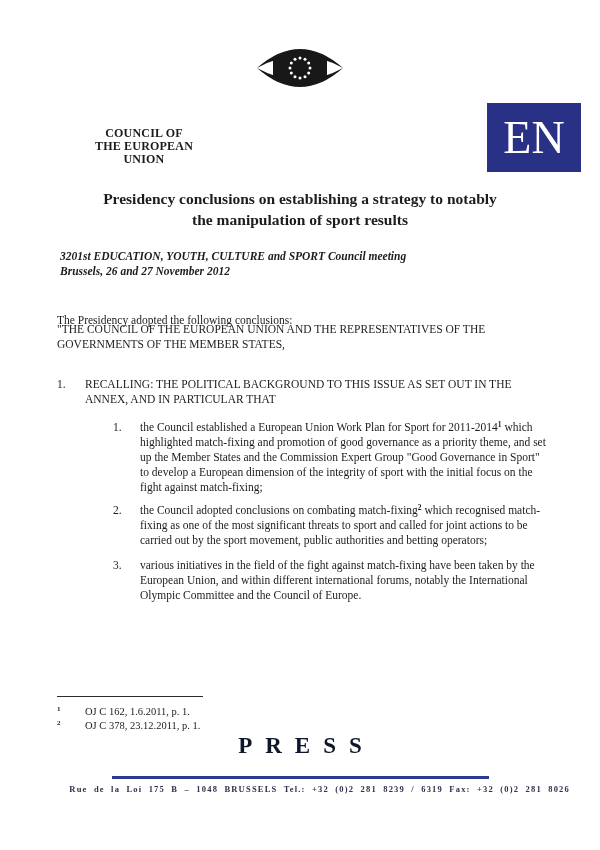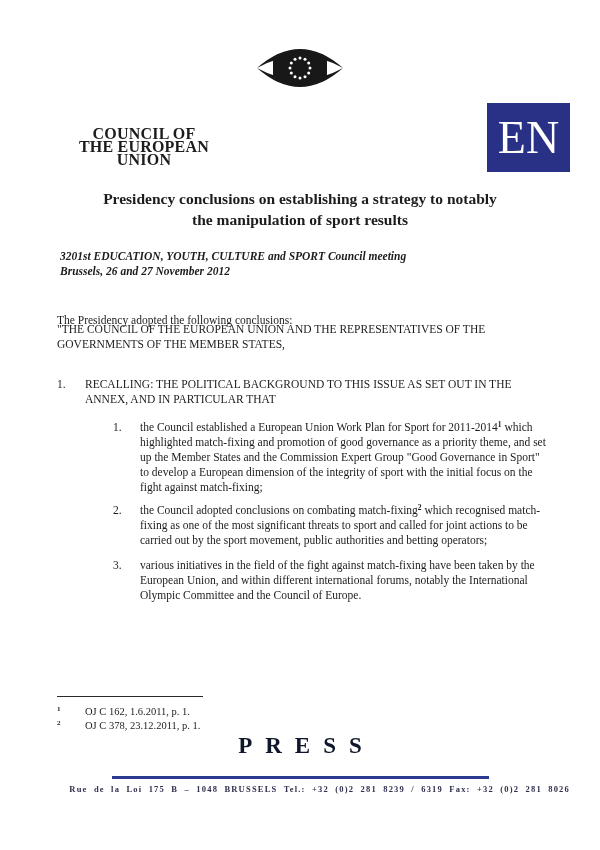--- a/index.html
+++ b/index.html
@@ -3,24 +3,24 @@
 <meta charset="utf-8">
 <style>
   html,body{margin:0;padding:0;background:#ffffff;}
   .page{
     position:relative;width:600px;height:850px;background:#ffffff;
     font-family:"Liberation Serif",serif;color:#1c1c1c;overflow:hidden;
   }
   .logo{position:absolute;left:50%;top:44px;transform:translateX(-50%);}
   .org{
     position:absolute;left:73px;top:127px;width:142px;text-align:center;
-    font-weight:bold;font-size:16px;line-height:13px;letter-spacing:.2px;
+    font-weight:bold;font-size:12px;line-height:13px;letter-spacing:.2px;
   }
   .en-box{
-    position:absolute;left:487px;top:103px;width:83px;height:69px;
+    position:absolute;left:487px;top:103px;width:94px;height:69px;
     background:#283186;color:#ffffff;display:flex;align-items:center;
     justify-content:center;font-size:46px;line-height:1;
   }
   .title{
     position:absolute;left:60px;top:188px;width:480px;margin:0;
     text-align:center;font-size:15.5px;line-height:21px;font-weight:bold;
   }
   .subtitle{
     position:absolute;left:60px;top:249px;width:480px;
     font-size:11.5px;line-height:15px;font-weight:bold;font-style:italic;

